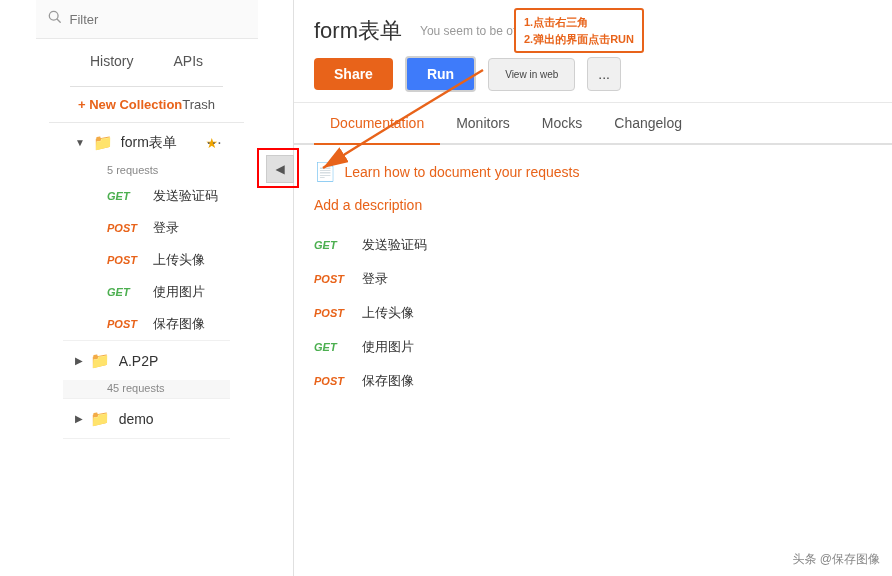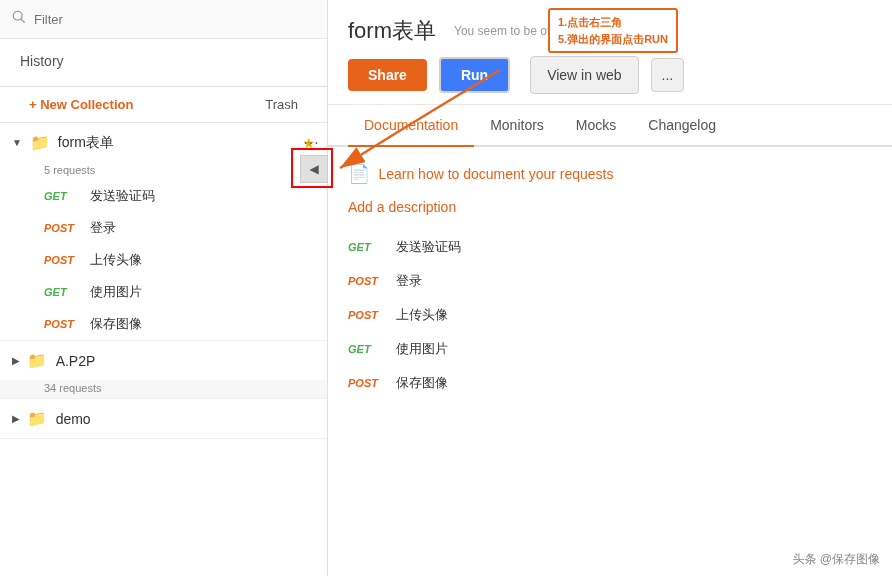--- a/index.html
+++ b/index.html
@@ -1,25 +1,26 @@
 <!DOCTYPE html>
 <html><head>
   <meta charset="utf-8">
   <style>
     * { box-sizing: border-box; margin: 0; padding: 0; }
     body { font-family: -apple-system, BlinkMacSystemFont, 'Segoe UI', sans-serif; background: #f5f5f5; display: flex; height: 576px; width: 892px; overflow: hidden; }
 
     
     .left-panel {
-      width: 328px;
+      width: 294px;
       background: #fff;
       border-right: 1px solid #e0e0e0;
       display: flex;
       flex-direction: column;
       flex-shrink: 0;
+      align-items: center;
     }
 
     .search-bar {
       padding: 10px 12px;
       border-bottom: 1px solid #e8e8e8;
       display: flex;
       align-items: center;
       gap: 8px;
       background: #fafafa;
     }
@@ -253,23 +254,22 @@
       font-size: 14px;
       font-weight: 600;
       cursor: pointer;
     }
     .btn-view-web {
       background: #f0f0f0;
       color: #444;
       border: 1px solid #d0d0d0;
       padding: 10px 16px;
       border-radius: 4px;
-      font-size: 14px;
-      cursor: pointer;
-      margin-left: 8px;
+      font-size: 10px;
+      cursor: pointer;
     }
     .btn-more {
       background: #f0f0f0;
       color: #444;
       border: 1px solid #d0d0d0;
       padding: 8px 10px;
       border-radius: 4px;
       font-size: 14px;
       cursor: pointer;
     }
@@ -378,20 +378,21 @@
       <svg width="14" height="14" viewBox="0 0 16 16" fill="none">
         <circle cx="6.5" cy="6.5" r="5" stroke="#999" stroke-width="1.5"></circle>
         <line x1="10.5" y1="10.5" x2="14" y2="14" stroke="#999" stroke-width="1.5" stroke-linecap="round"></line>
       </svg>
     </span>
     <input type="text" placeholder="Filter" style="">
   </div>
 
   <div class="tabs">
     <div class="tab">History</div>
+    <div class="tab">APIs</div>
   </div>
 
   <div class="toolbar">
     <button class="new-collection-btn">+ New Collection</button>
     <button class="trash-btn">Trash</button>
   </div>
 
   <div class="collections-list">
 
     <div class="collection-item">
@@ -425,21 +426,21 @@
         <span>保存图像</span>
       </div>
     </div>
 
     <div class="collection-item collection-item-second">
       <div class="collection-header">
         <span class="chevron">▶</span>
         <span class="folder-icon">📁</span>
         <span class="collection-name">A.P2P</span>
       </div>
-      <div class="collection-sub">34 requests</div>
+      <div class="collection-sub">45 requests</div>
     </div>
 
     <div class="collection-item">
       <div class="collection-header">
         <span class="chevron">▶</span>
         <span class="folder-icon">📁</span>
         <span class="collection-name">demo</span>
       </div>
     </div>
 
@@ -447,21 +448,21 @@
 
   <div class="red-border-box"></div>
   <button class="collapse-arrow-btn">◀</button>
 
 </div>
 
 <div class="right-panel" style="position:relative;">
 
   <div class="annotation-box">
     <div>1.点击右三角</div>
-    <div>5.弹出的界面点击RUN</div>
+    <div>2.弹出的界面点击RUN</div>
   </div>
 
   <svg class="arrow-overlay" viewBox="0 0 520 576" xmlns="http://www.w3.org/2000/svg">
     <defs>
       <marker id="arrowhead" markerWidth="10" markerHeight="7" refX="10" refY="3.5" orient="auto">
         <polygon points="0 0, 10 3.5, 0 7" fill="#e8631a"></polygon>
       </marker>
     </defs>
     <path d="M 150,70 Q 50,130 -10,168" stroke="#e8631a" stroke-width="2.5" fill="none" marker-end="url(#arrowhead)"></path>
   </svg>

